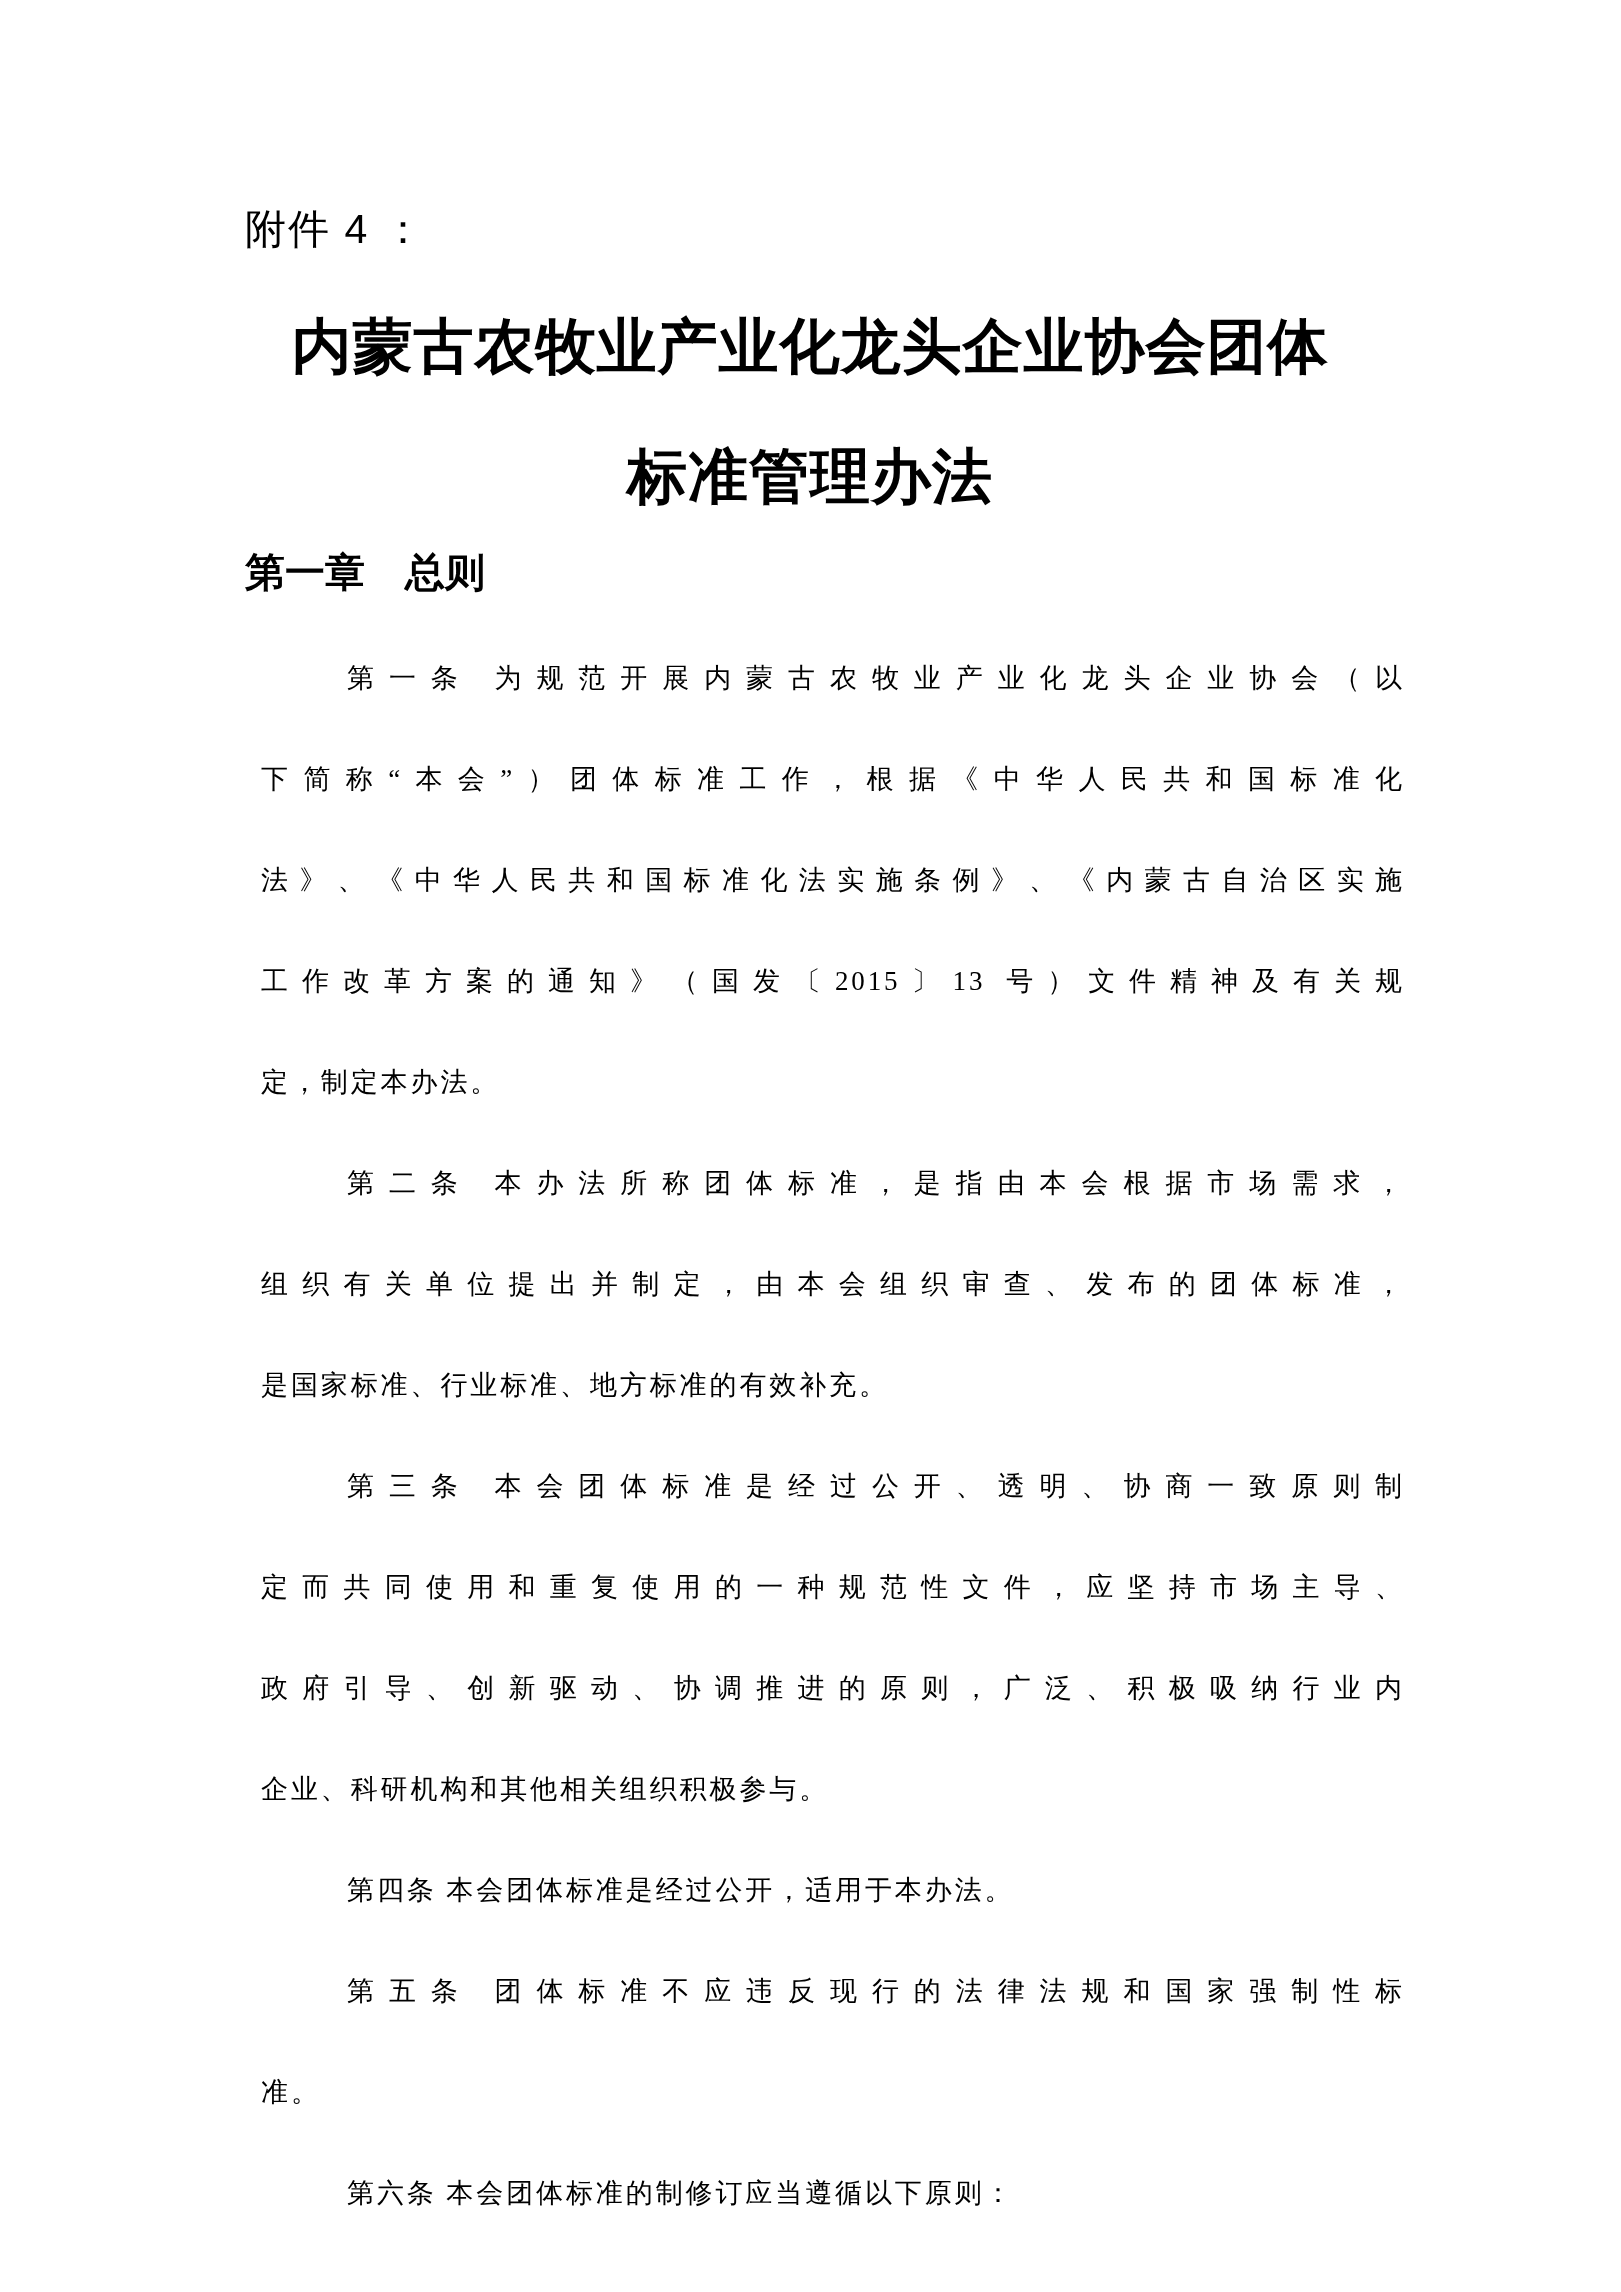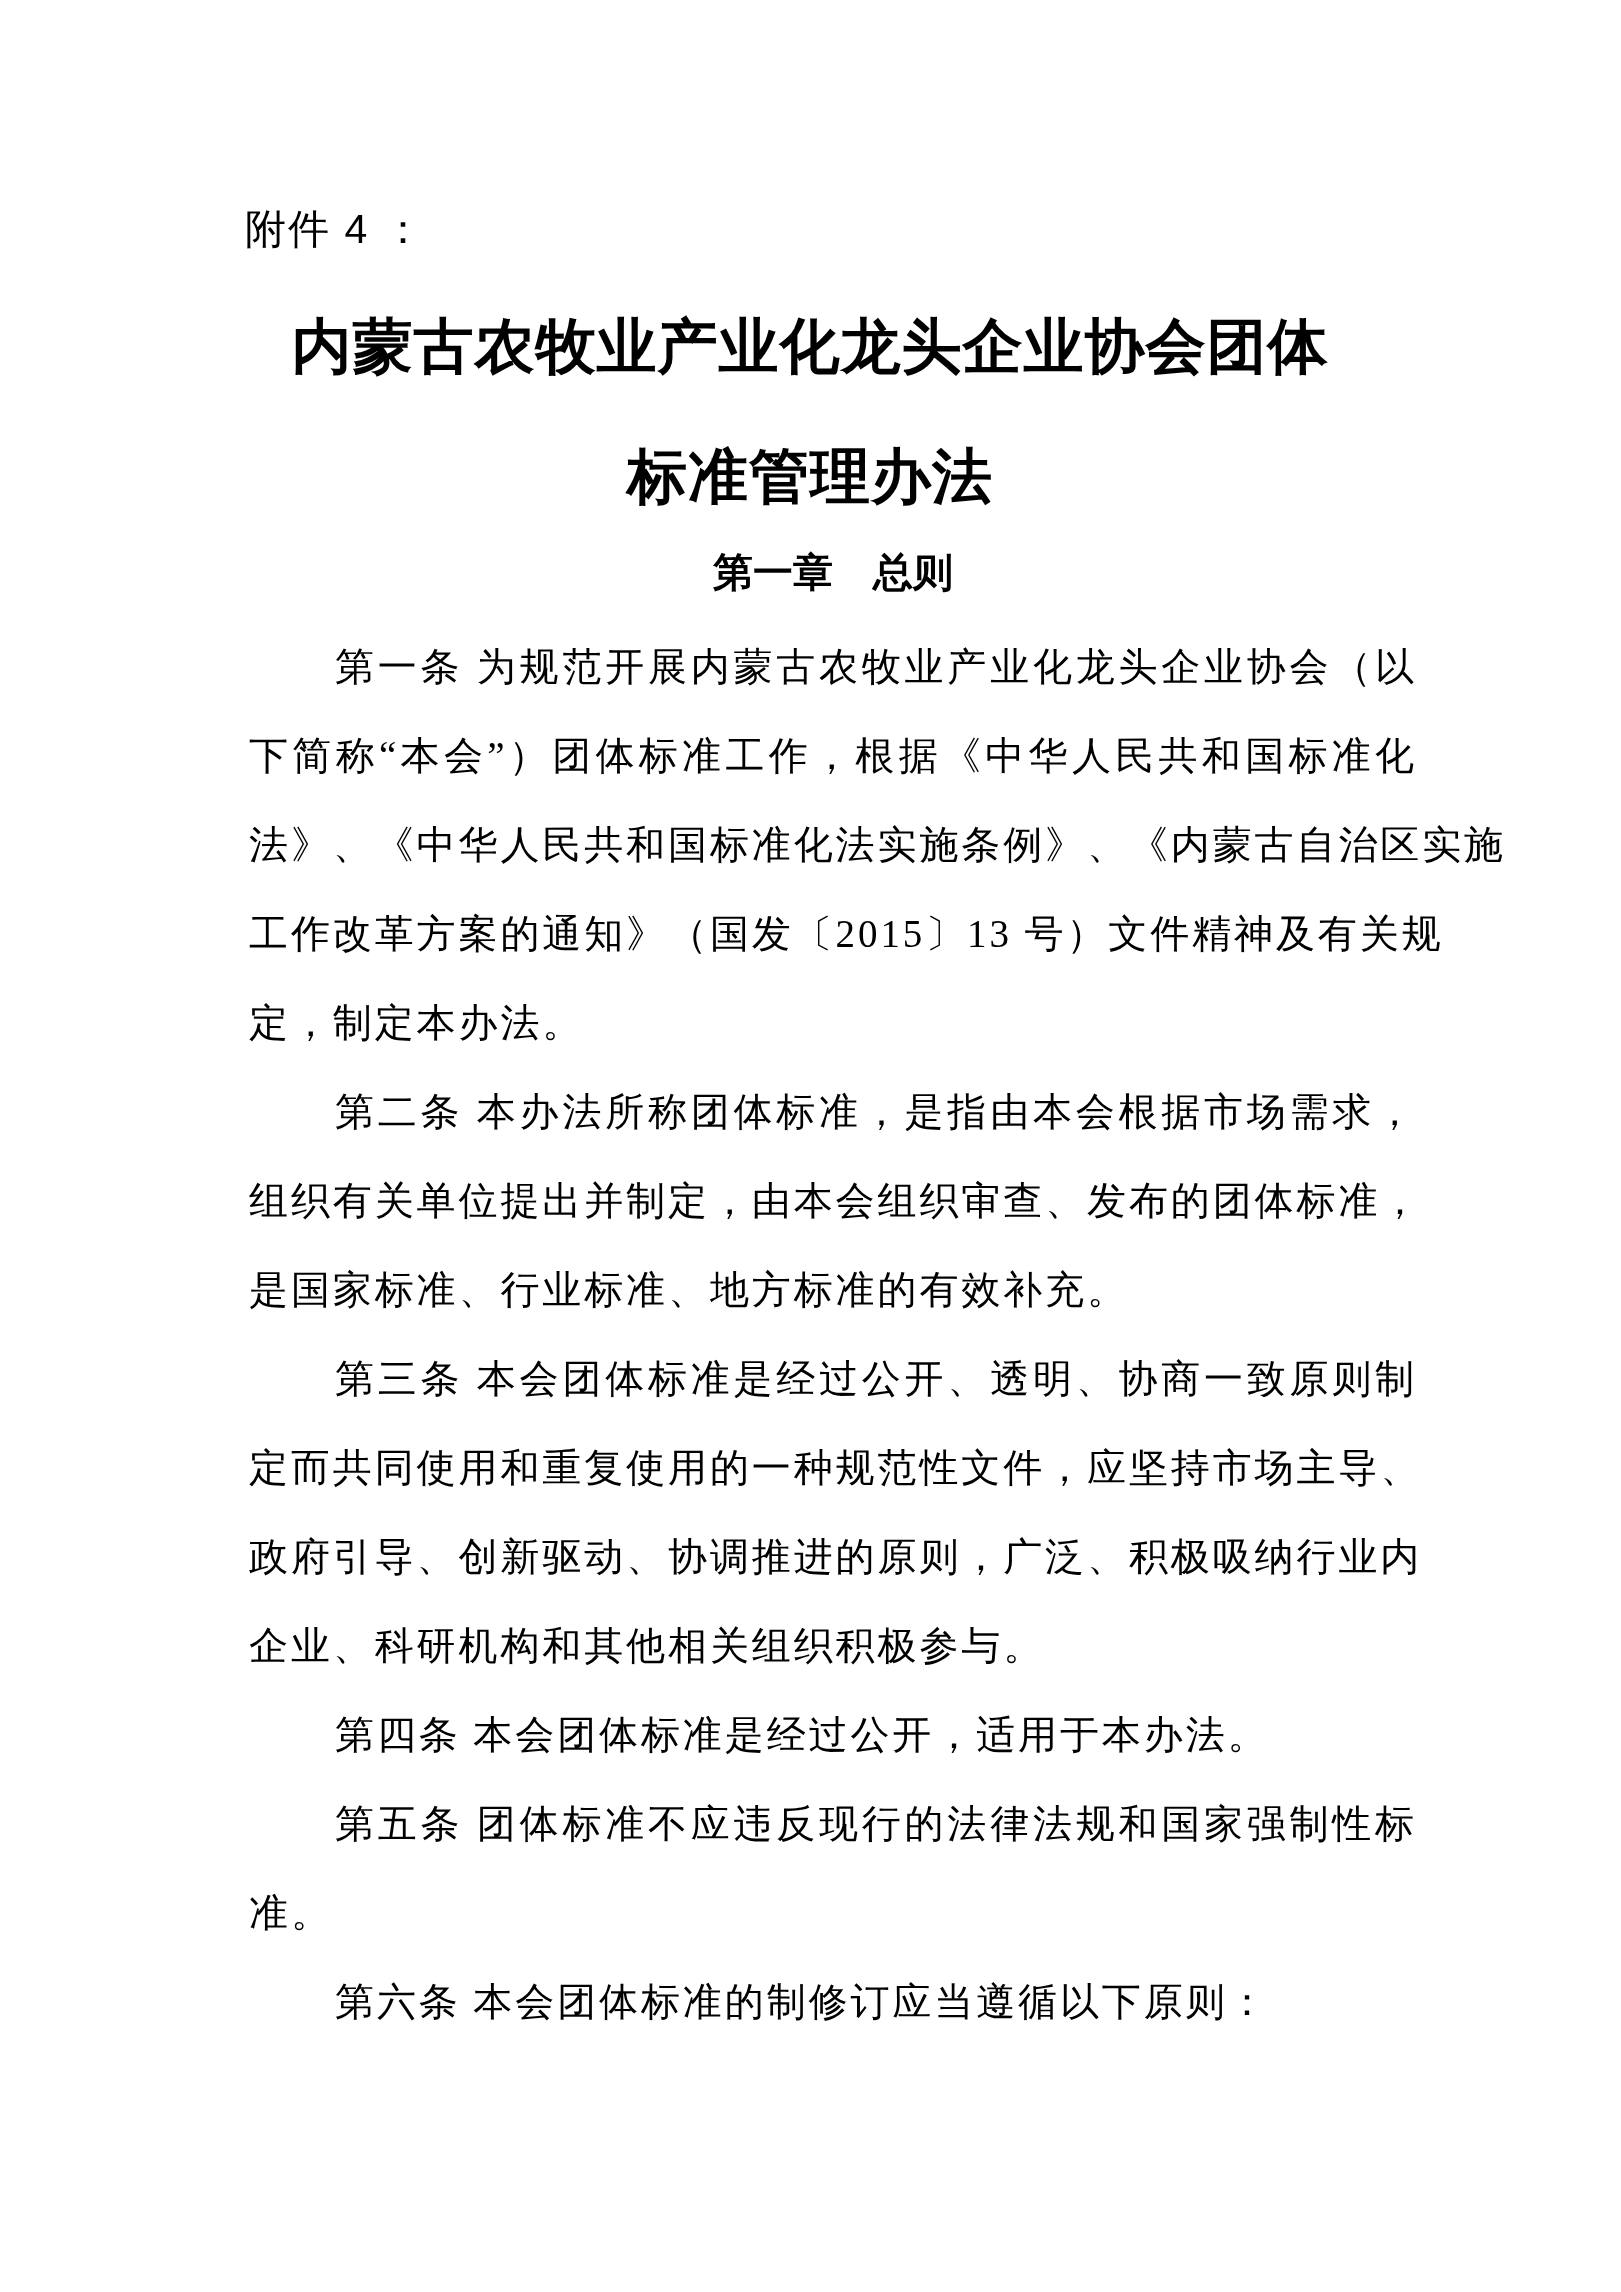--- a/index.html
+++ b/index.html
@@ -33,38 +33,37 @@
     font-weight: bold;
     font-size: 60px;
     line-height: 130px;
     letter-spacing: 1px;
   }
   .chapter-heading {
     position: absolute;
     left: 245px;
     top: 547px;
     width: 1176px;
-    text-align: center;
     font-family: "Liberation Sans", "DejaVu Sans", sans-serif;
     font-weight: bold;
     font-size: 40px;
     line-height: 51px;
   }
   .body-text {
     position: absolute;
     left: 245px;
     top: 620px;
     width: 1176px;
   }
   .line {
-    margin: 4px;
+    margin: 16px;
     padding: 0;
     height: 85px;
     line-height: 85px;
-    font-size: 39px;
+    font-size: 27px;
     letter-spacing: 2.9px;
     text-align: justify;
     text-align-last: justify;
     white-space: nowrap;
   }
   .p-start { text-indent: 86px; }
   .p-end {
     text-align: right;
     text-align-last: left;
   }

